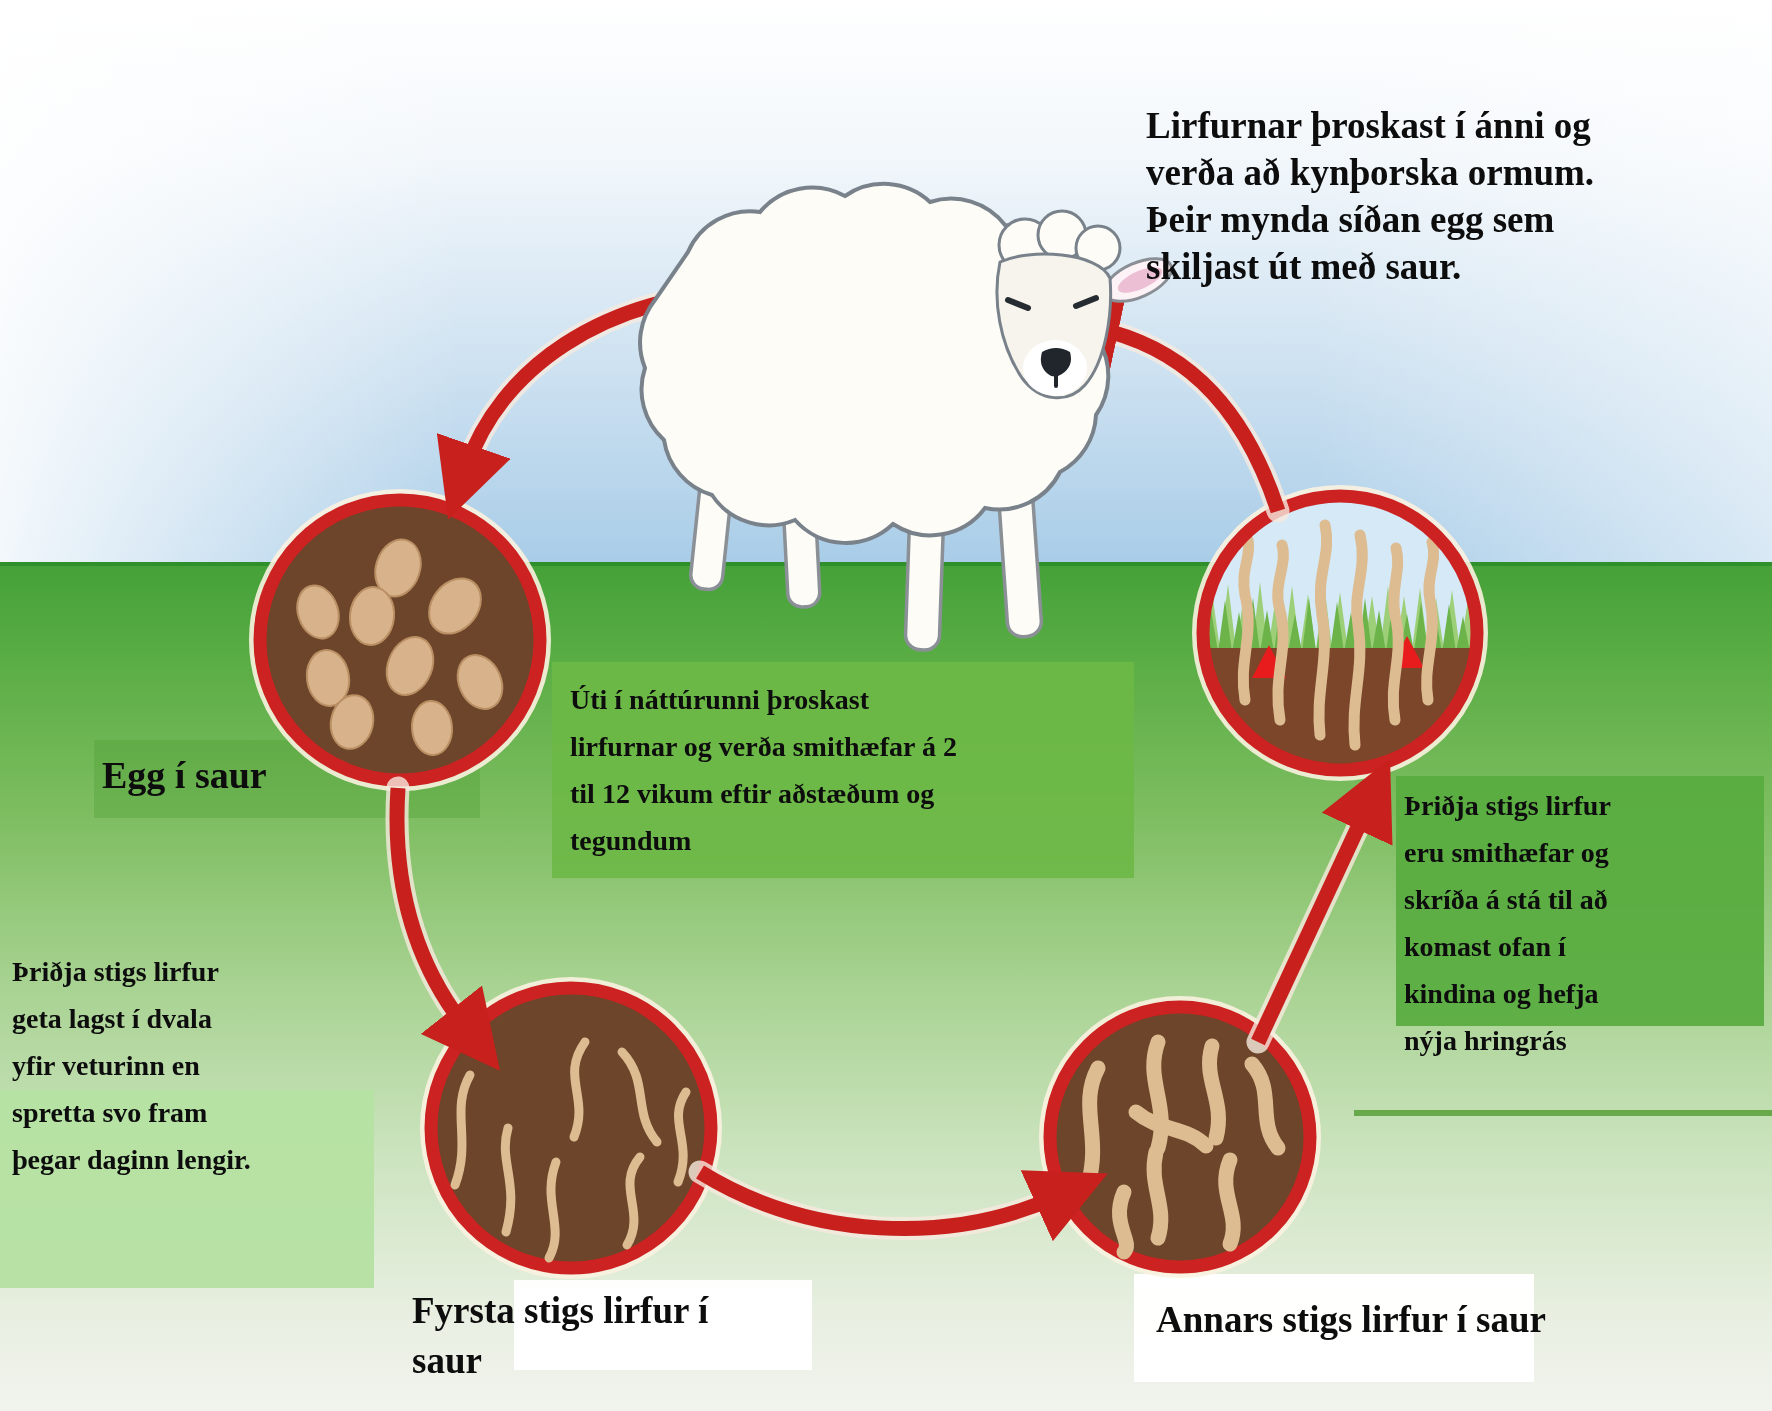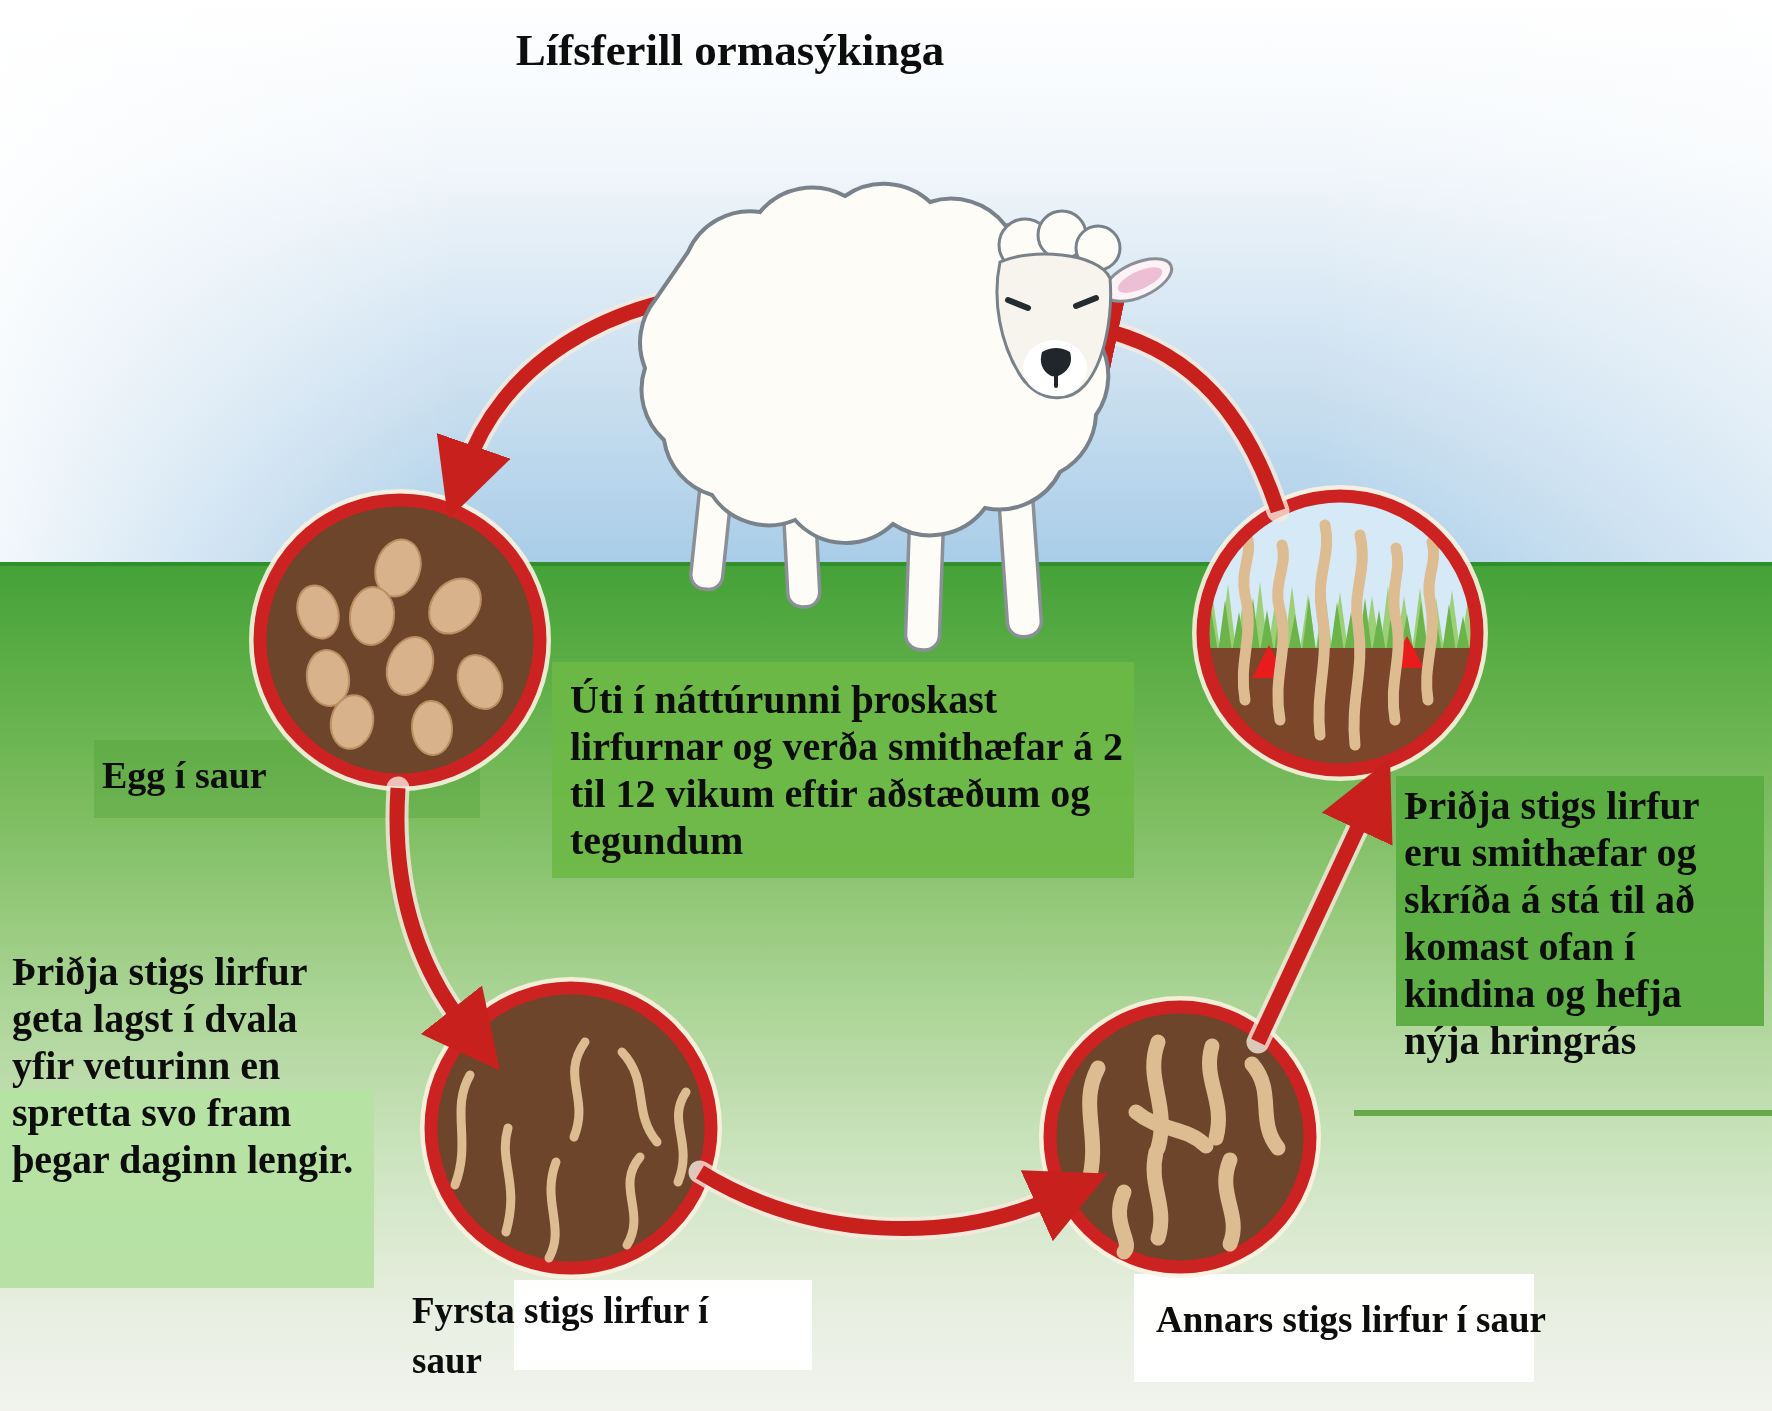--- a/index.html
+++ b/index.html
@@ -38,21 +38,21 @@
   .mred{fill:var(--arrow_red);}
   .tri{fill:#e81c1c;}
   .sheep-body{fill:#fdfcf7;stroke:#79828b;stroke-width:4;}
   .sheep-fluff{fill:#fdfcf7;stroke:#79828b;stroke-width:3;}
   .sheep-face{fill:#f6f4ec;stroke:#79828b;stroke-width:3;}
   .sheep-leg{fill:#fdfcf7;stroke:#8a9096;stroke-width:3.5;}
   .sheep-dark{fill:#20262c;}
   .ear-outer{fill:#fdf3f6;stroke:#8a8f96;stroke-width:3;}
   .ear-inner{fill:#edbfd4;}
   
-  .txt{position:absolute;font-weight:bold;color:#0d0d0d;white-space:pre-line;line-height:47px;font-size:40px;}
+  .txt{position:absolute;font-weight:bold;color:#0d0d0d;white-space:pre-line;line-height:47px;font-size:28px;}
   .title{left:430px;top:24px;width:600px;text-align:center;font-size:45px;line-height:52px;}
   .t-topleft{left:14px;top:160px;font-size:37px;line-height:46px;}
   .t-topright{left:1146px;top:102px;font-size:37px;}
   .t-center{left:570px;top:676px;}
   .t-right{left:1404px;top:782px;}
   .t-leftlower{left:12px;top:948px;}
   .t-egg{left:102px;top:746px;font-size:38px;margin-top:6px;}
   .t-stage1{left:412px;top:1286px;font-size:37px;line-height:50px;}
   .t-stage2{left:1156px;top:1296px;font-size:37px;}
 </style>
@@ -179,21 +179,24 @@
       </g>
       <path class="sheep-face" d="M1000,262 C992,300 1000,345 1022,378 C1040,402 1068,404 1085,385 C1105,362 1113,315 1110,278 C1098,252 1030,248 1000,262 Z"></path>
       <ellipse fill="#ffffff" cx="1055" cy="368" rx="32" ry="28"></ellipse>
       <path d="M1008,300 l20,8" stroke="#262b31" stroke-width="6" stroke-linecap="round"></path>
       <path d="M1096,298 l-20,8" stroke="#262b31" stroke-width="6" stroke-linecap="round"></path>
       <path class="sheep-dark" d="M1042,352 q14,-8 28,0 q4,14 -8,22 q-8,5 -14,0 q-10,-8 -6,-22 z"></path>
       <path d="M1056,374 v12" stroke="#1f252b" stroke-width="4" stroke-linecap="round"></path>
     </g>
   </svg>
 
-  <div class="txt title">Lífsferill ormasýkinga</div>
+  <div class="txt t-topright">Lirfurnar þroskast í ánni  og
+verða að kynþorska ormum.
+Þeir mynda síðan egg sem
+skiljast út með saur.</div>
   <div class="txt t-center">Úti í náttúrunni þroskast
 lirfurnar og verða smithæfar á 2
 til 12 vikum eftir aðstæðum og
 tegundum</div>
   <div class="txt t-right">Þriðja stigs lirfur
 eru smithæfar og
 skríða á stá til að
 komast ofan í
 kindina og hefja
 nýja hringrás</div>

